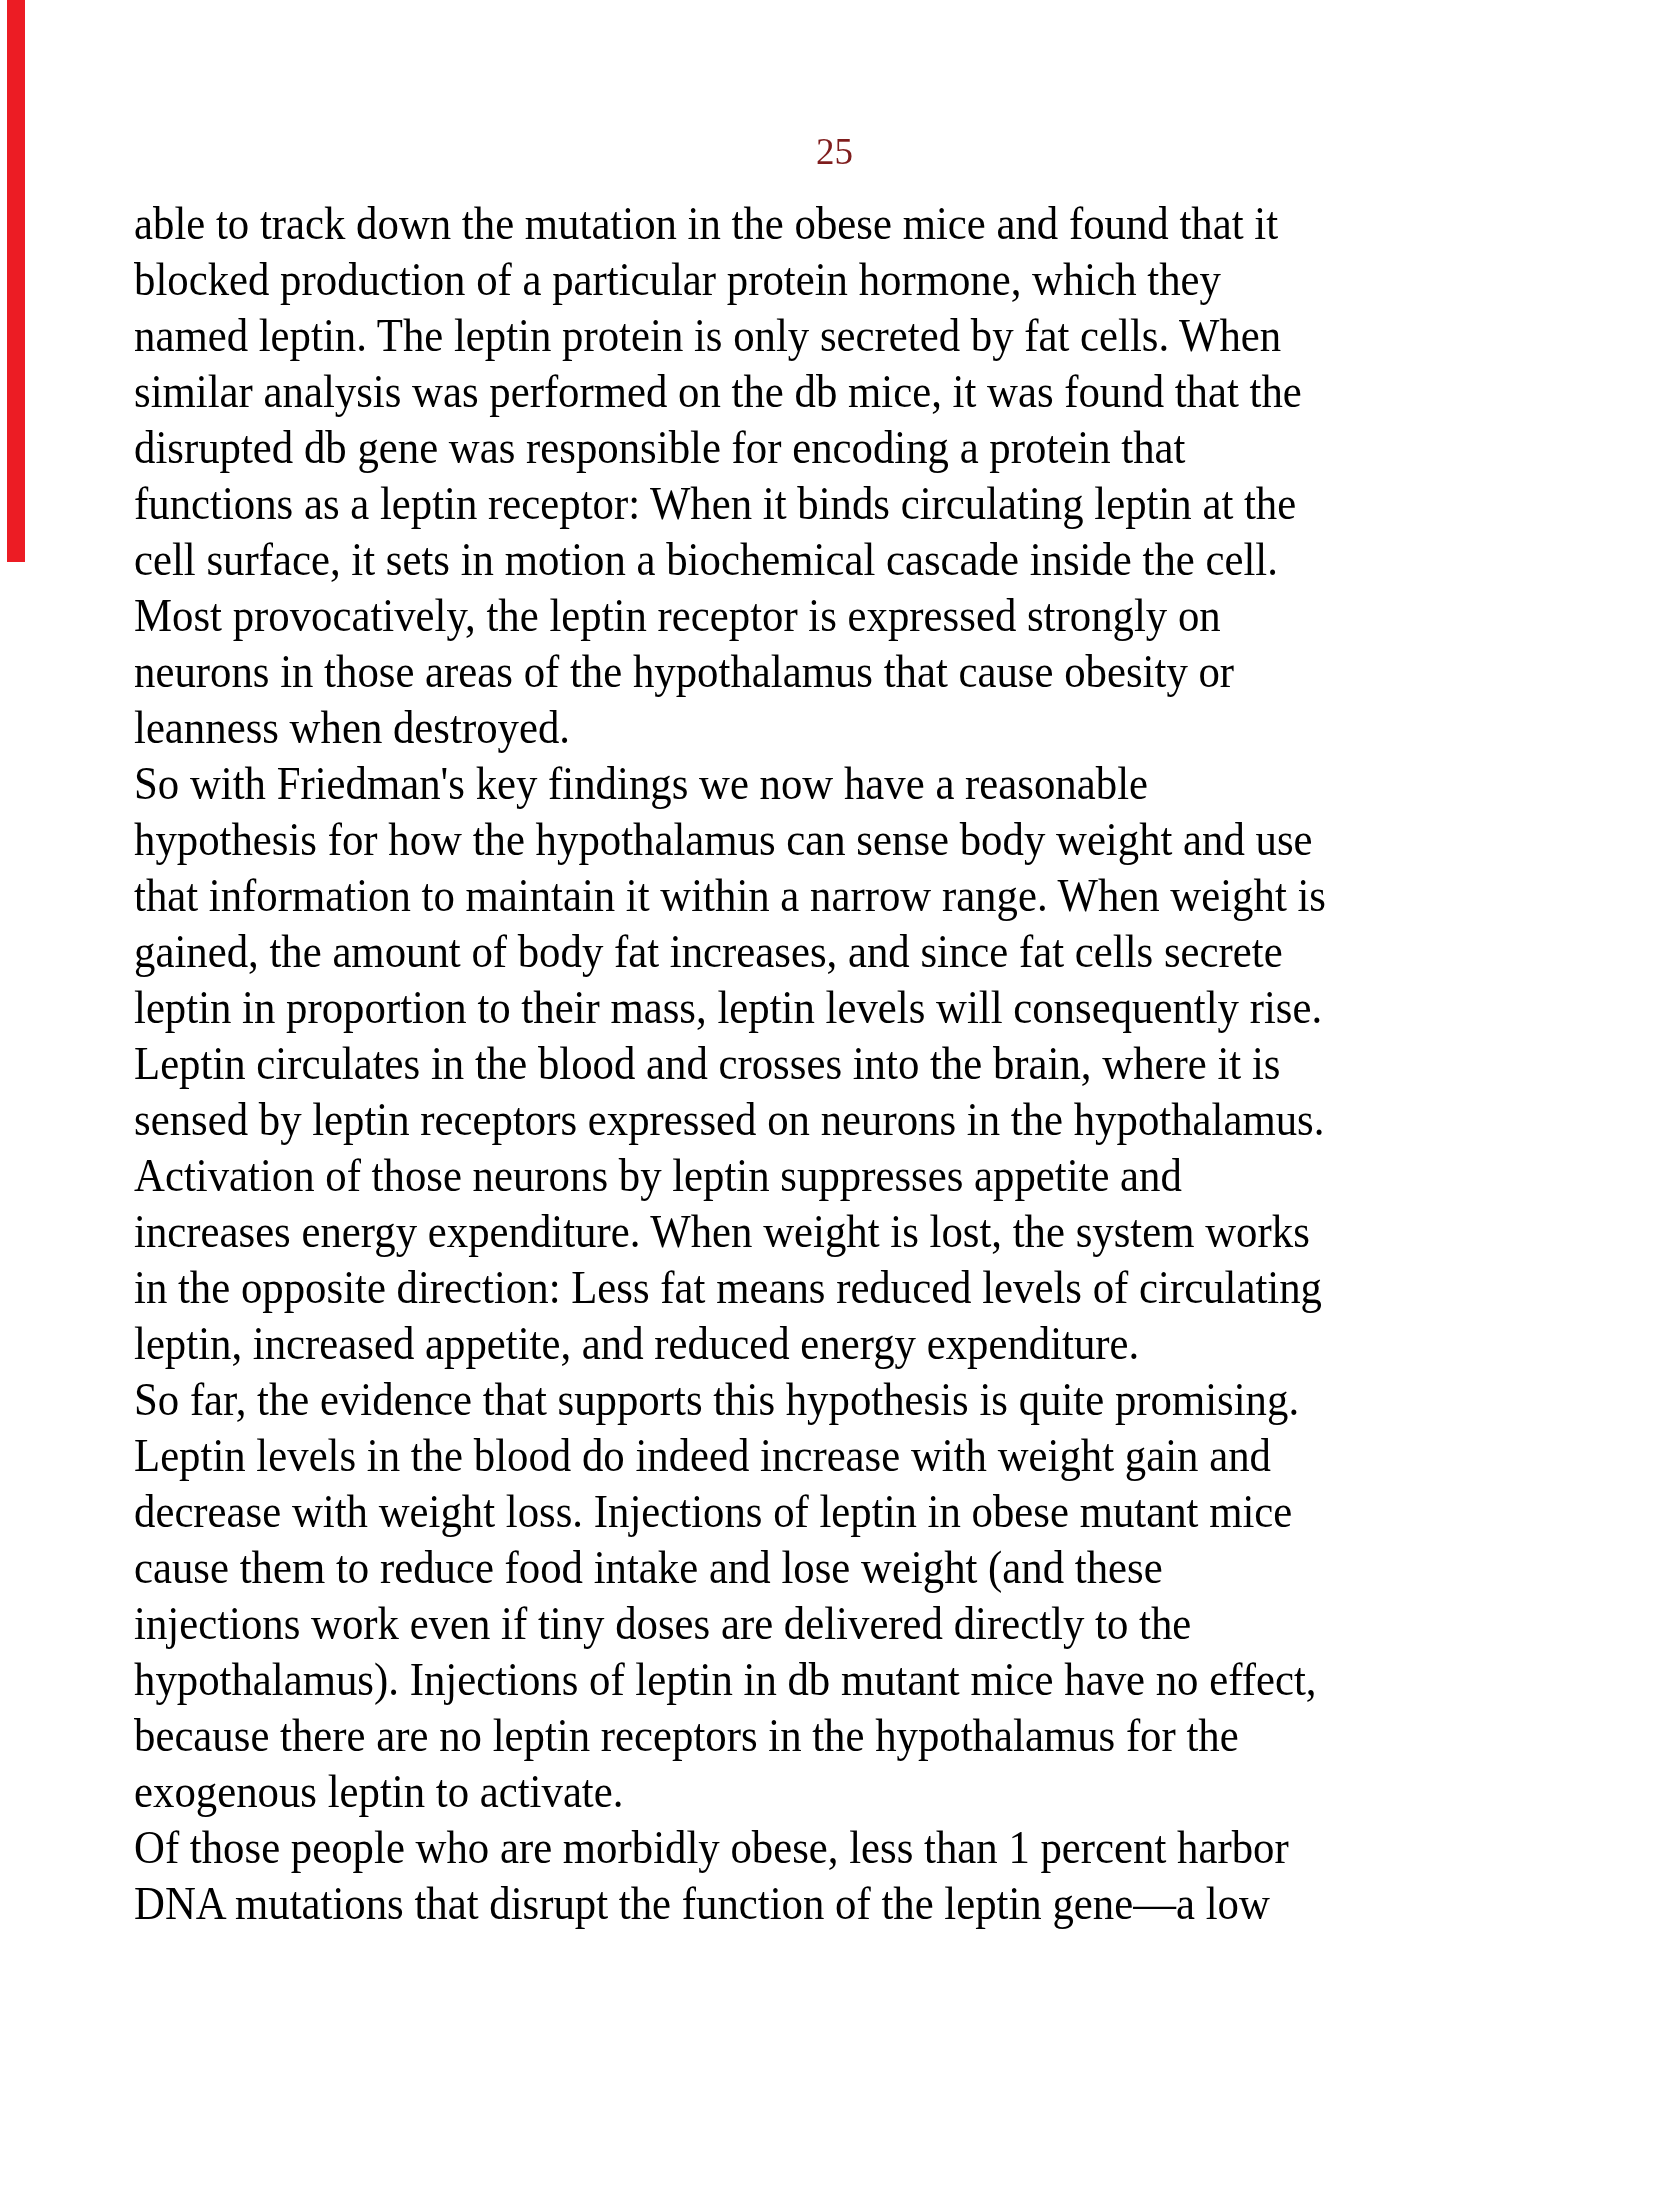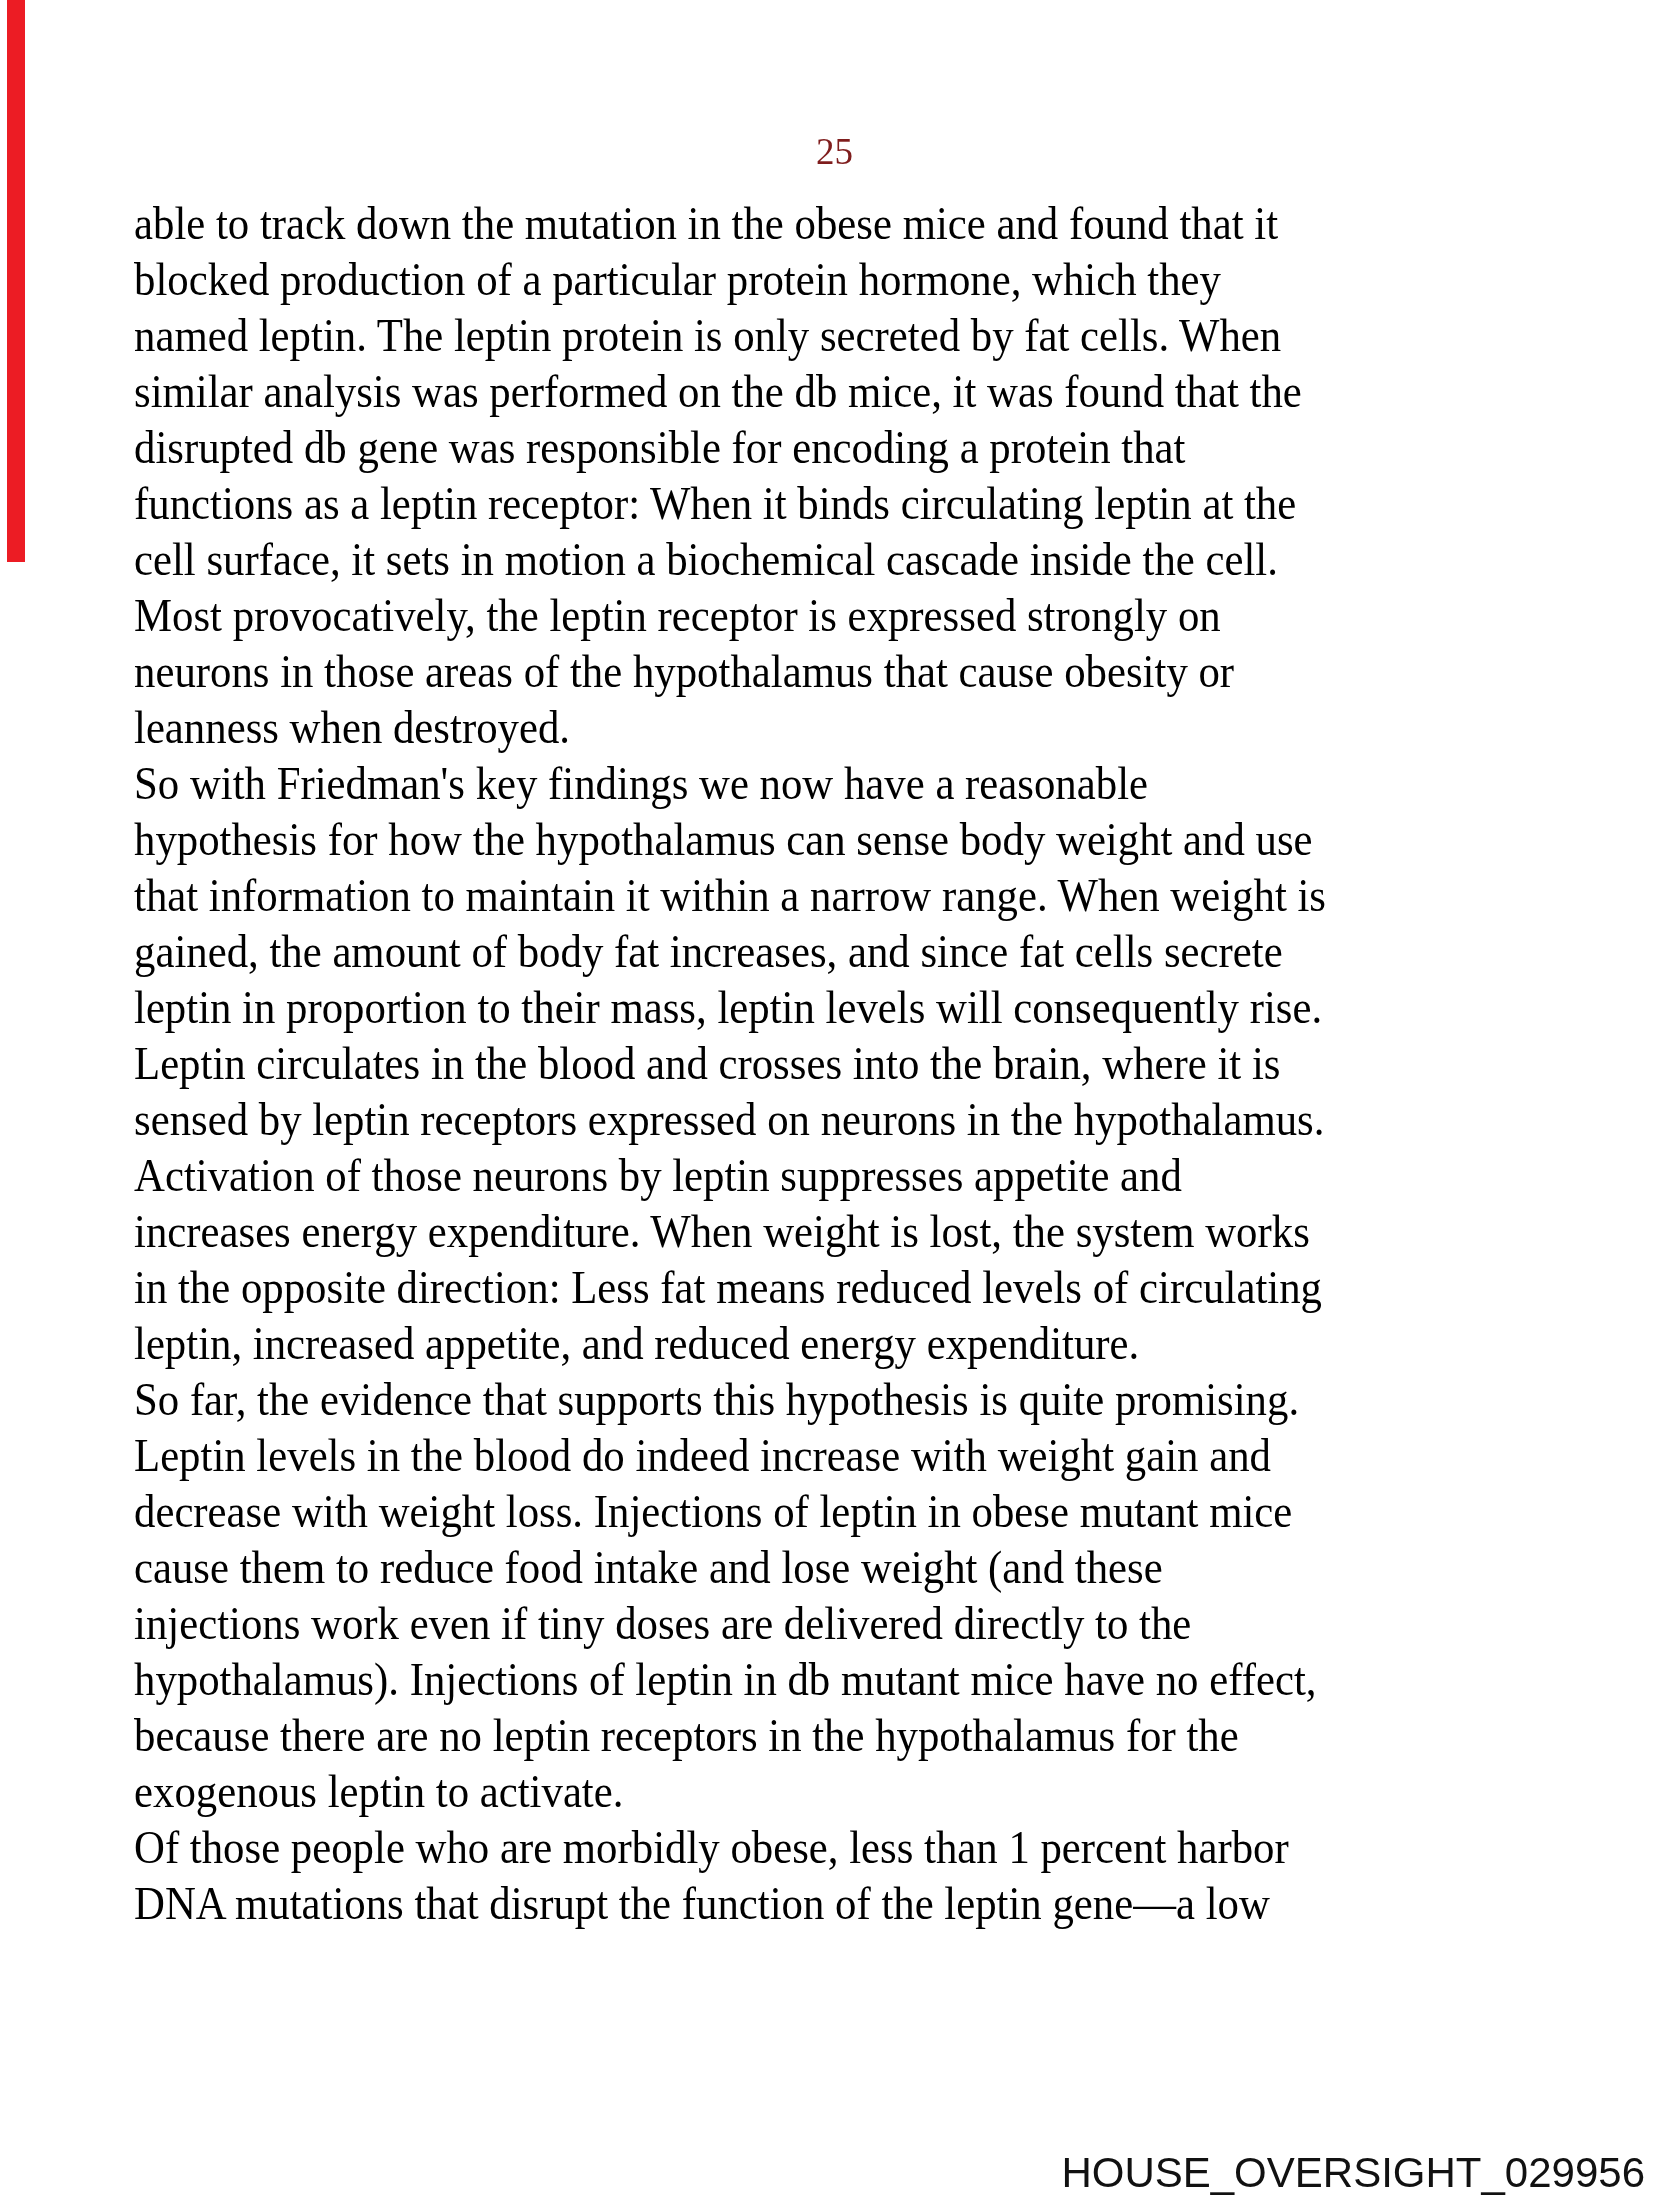--- a/index.html
+++ b/index.html
@@ -92,15 +92,14 @@
       <div class="line">Leptin levels in the blood do indeed increase with weight gain and</div>
       <div class="line">decrease with weight loss. Injections of leptin in obese mutant mice</div>
       <div class="line">cause them to reduce food intake and lose weight (and these</div>
       <div class="line">injections work even if tiny doses are delivered directly to the</div>
       <div class="line">hypothalamus). Injections of leptin in db mutant mice have no effect,</div>
       <div class="line">because there are no leptin receptors in the hypothalamus for the</div>
       <div class="line">exogenous leptin to activate.</div>
       <div class="line">Of those people who are morbidly obese, less than 1 percent harbor</div>
       <div class="line">DNA mutations that disrupt the function of the leptin gene—a low</div>
     </div>
-  <div class="footer">HOUSE_OVERSIGHT_029956</div>
 </div>
 
 
 </body></html>

